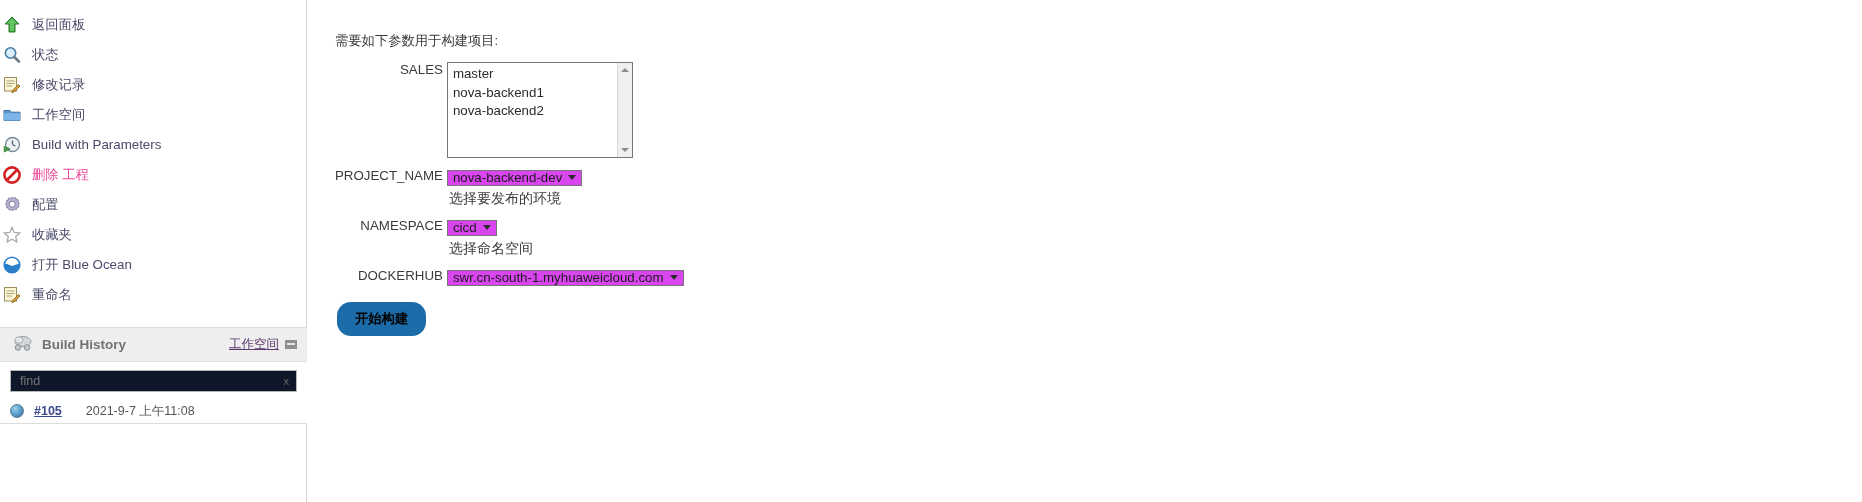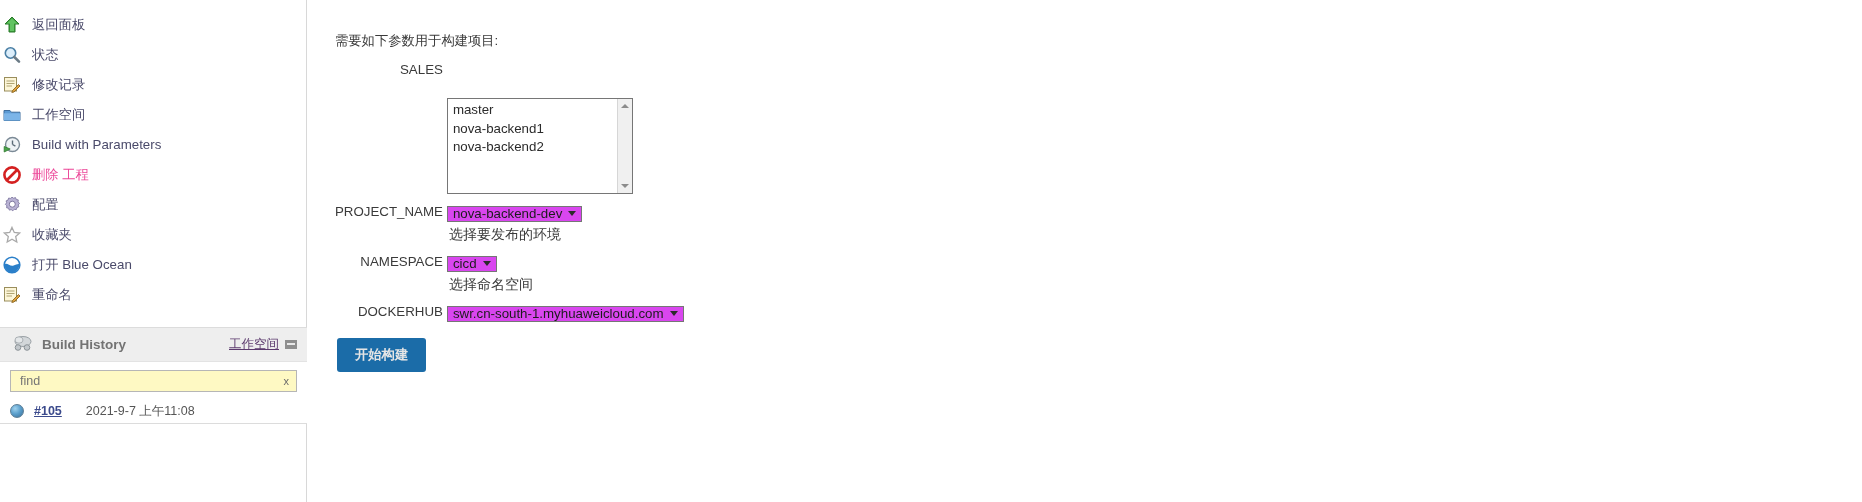--- a/index.html
+++ b/index.html
@@ -93,21 +93,21 @@
     position: absolute; left: 2px; top: 3px;
     width: 8px; height: 2px; background: #e8e8e8;
   }
   #bh-find-wrap {
     padding: 8px 10px 7px 10px;
   }
   #bh-find {
     width: 287px;
     height: 22px;
     border: 1px solid #b6b6b6;
-    background: #fef9c3;
+    background: #0f172a;
     display: flex;
     align-items: center;
     padding: 0 4px 0 7px;
   }
   #bh-find-input {
     flex: 1;
     border: 0; outline: 0;
     font-size: 12.5px;
     color: #8a8a8a;
     font-family: "Liberation Sans", sans-serif;
@@ -191,21 +191,20 @@
   }
 
   
   .listbox {
     position: relative;
     width: 186px;
     height: 96px;
     border: 1px solid #767676;
     background: #ffffff;
     overflow: hidden;
-    margin-top: 36px;
   }
   .listbox-inner { padding: 2px 0 0 4px; }
   .lb-opt {
     font-size: 13.3px;
     color: #2b2b2b;
     line-height: 18.5px;
     height: 18.5px;
     padding-left: 1px;
     cursor: pointer;
     white-space: nowrap;
@@ -253,25 +252,25 @@
     border-right: 4px solid transparent;
     border-top: 5px solid #2b2b2b;
     margin-right: 2px;
   }
 
   #build-btn {
     margin-top: 16px;
     margin-left: 2px;
     display: inline-block;
     background: #1b6ca8;
-    color: #e5e5e5;
+    color: #000000;
     font-size: 13.3px;
     font-weight: bold;
     border: 0;
-    border-radius: 3px;
+    border-radius: 14px;
     padding: 8px 18px;
     cursor: pointer;
     font-family: "Liberation Sans", sans-serif;
   }
 </style>
 </head>
 <body>
 
 <div id="page">
 

